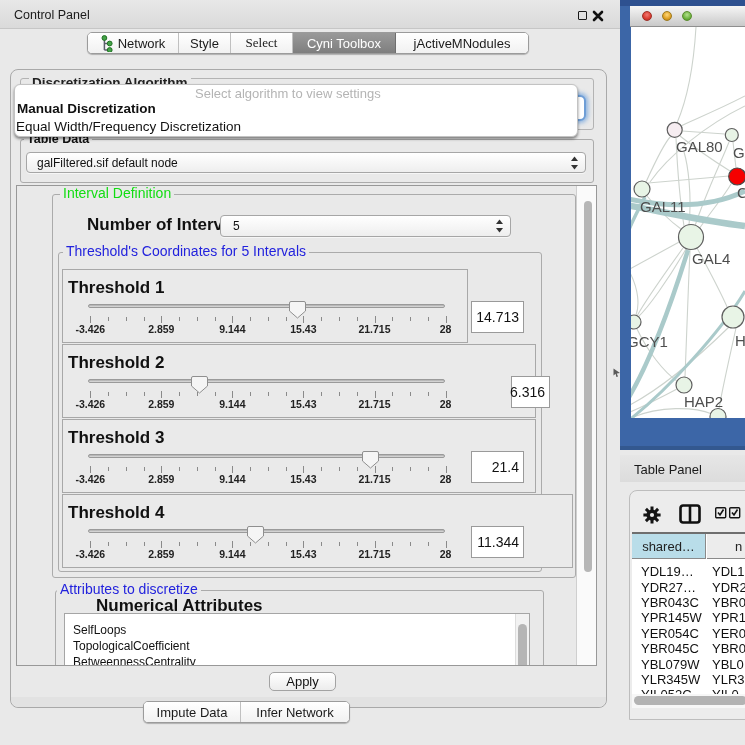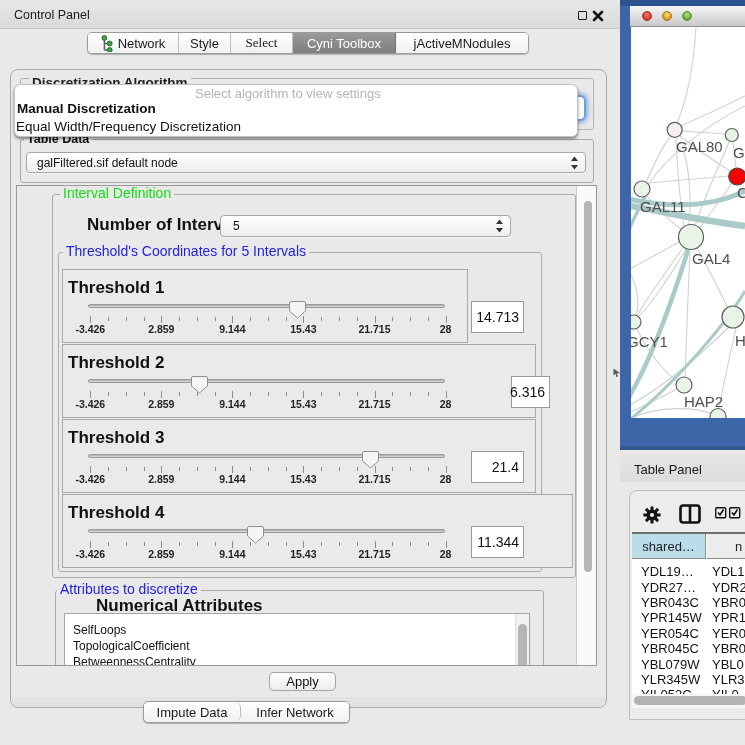--- a/index.html
+++ b/index.html
@@ -234,21 +234,21 @@
 
 <div class="abs" style="left:576px;top:186px;width:20px;height:479px;background:#fafafa;border-left:1px solid #cfcfcf;"></div>
 <div class="abs" style="left:583.5px;top:201px;width:8px;height:371px;background:#b6b6b6;border-radius:4px;"></div>
 <svg class="abs" style="left:613px;top:368px;" width="8" height="9" viewBox="0 0 8 9">
     <path d="M0.5 0.5 L7 5 L3.8 5.4 L5 8.6 L3.4 8.9 L2.6 5.8 L0.5 7.5 Z" fill="#5a5a5a"></path>
   </svg>
 
 <div class="abs" style="left:269px;top:672px;width:67px;height:19px;background:linear-gradient(#ffffff,#ececec);border:1px solid #a3a3a3;border-radius:5px;font-size:13px;color:#111;display:flex;align-items:center;justify-content:center;">Apply</div>
 
 <div class="seg" style="left:143px;top:701px;">
-  <div style="width:97px;border-radius:6px;">Impute Data</div>
+  <div style="width:97px;">Impute Data</div>
   <div style="width:108px;">Infer Network</div>
 </div>
 
 <div class="abs" style="left:620px;top:0;width:125px;height:450px;background:#3c66a7;"></div>
 <div class="abs" style="left:620px;top:0;width:125px;height:6px;background:#2e5190;"></div>
 <div class="abs" style="left:620px;top:446px;width:125px;height:4px;background:#33588f;"></div>
 
 <div class="abs" style="left:630px;top:6px;width:115px;height:21px;background:linear-gradient(#f6f6f6,#c9c9c9);border-bottom:1px solid #8f8f8f;"></div>
 <div class="abs" style="left:642px;top:11px;width:10px;height:10px;border-radius:50%;background:radial-gradient(circle at 50% 35%, #f07a72, #da3b30 60%, #a62820);border:0.5px solid #9d2f27;"></div>
 <div class="abs" style="left:662px;top:11px;width:10px;height:10px;border-radius:50%;background:radial-gradient(circle at 50% 35%, #ffd87a, #de9f23 60%, #a87410);border:0.5px solid #9d7a1e;"></div>

